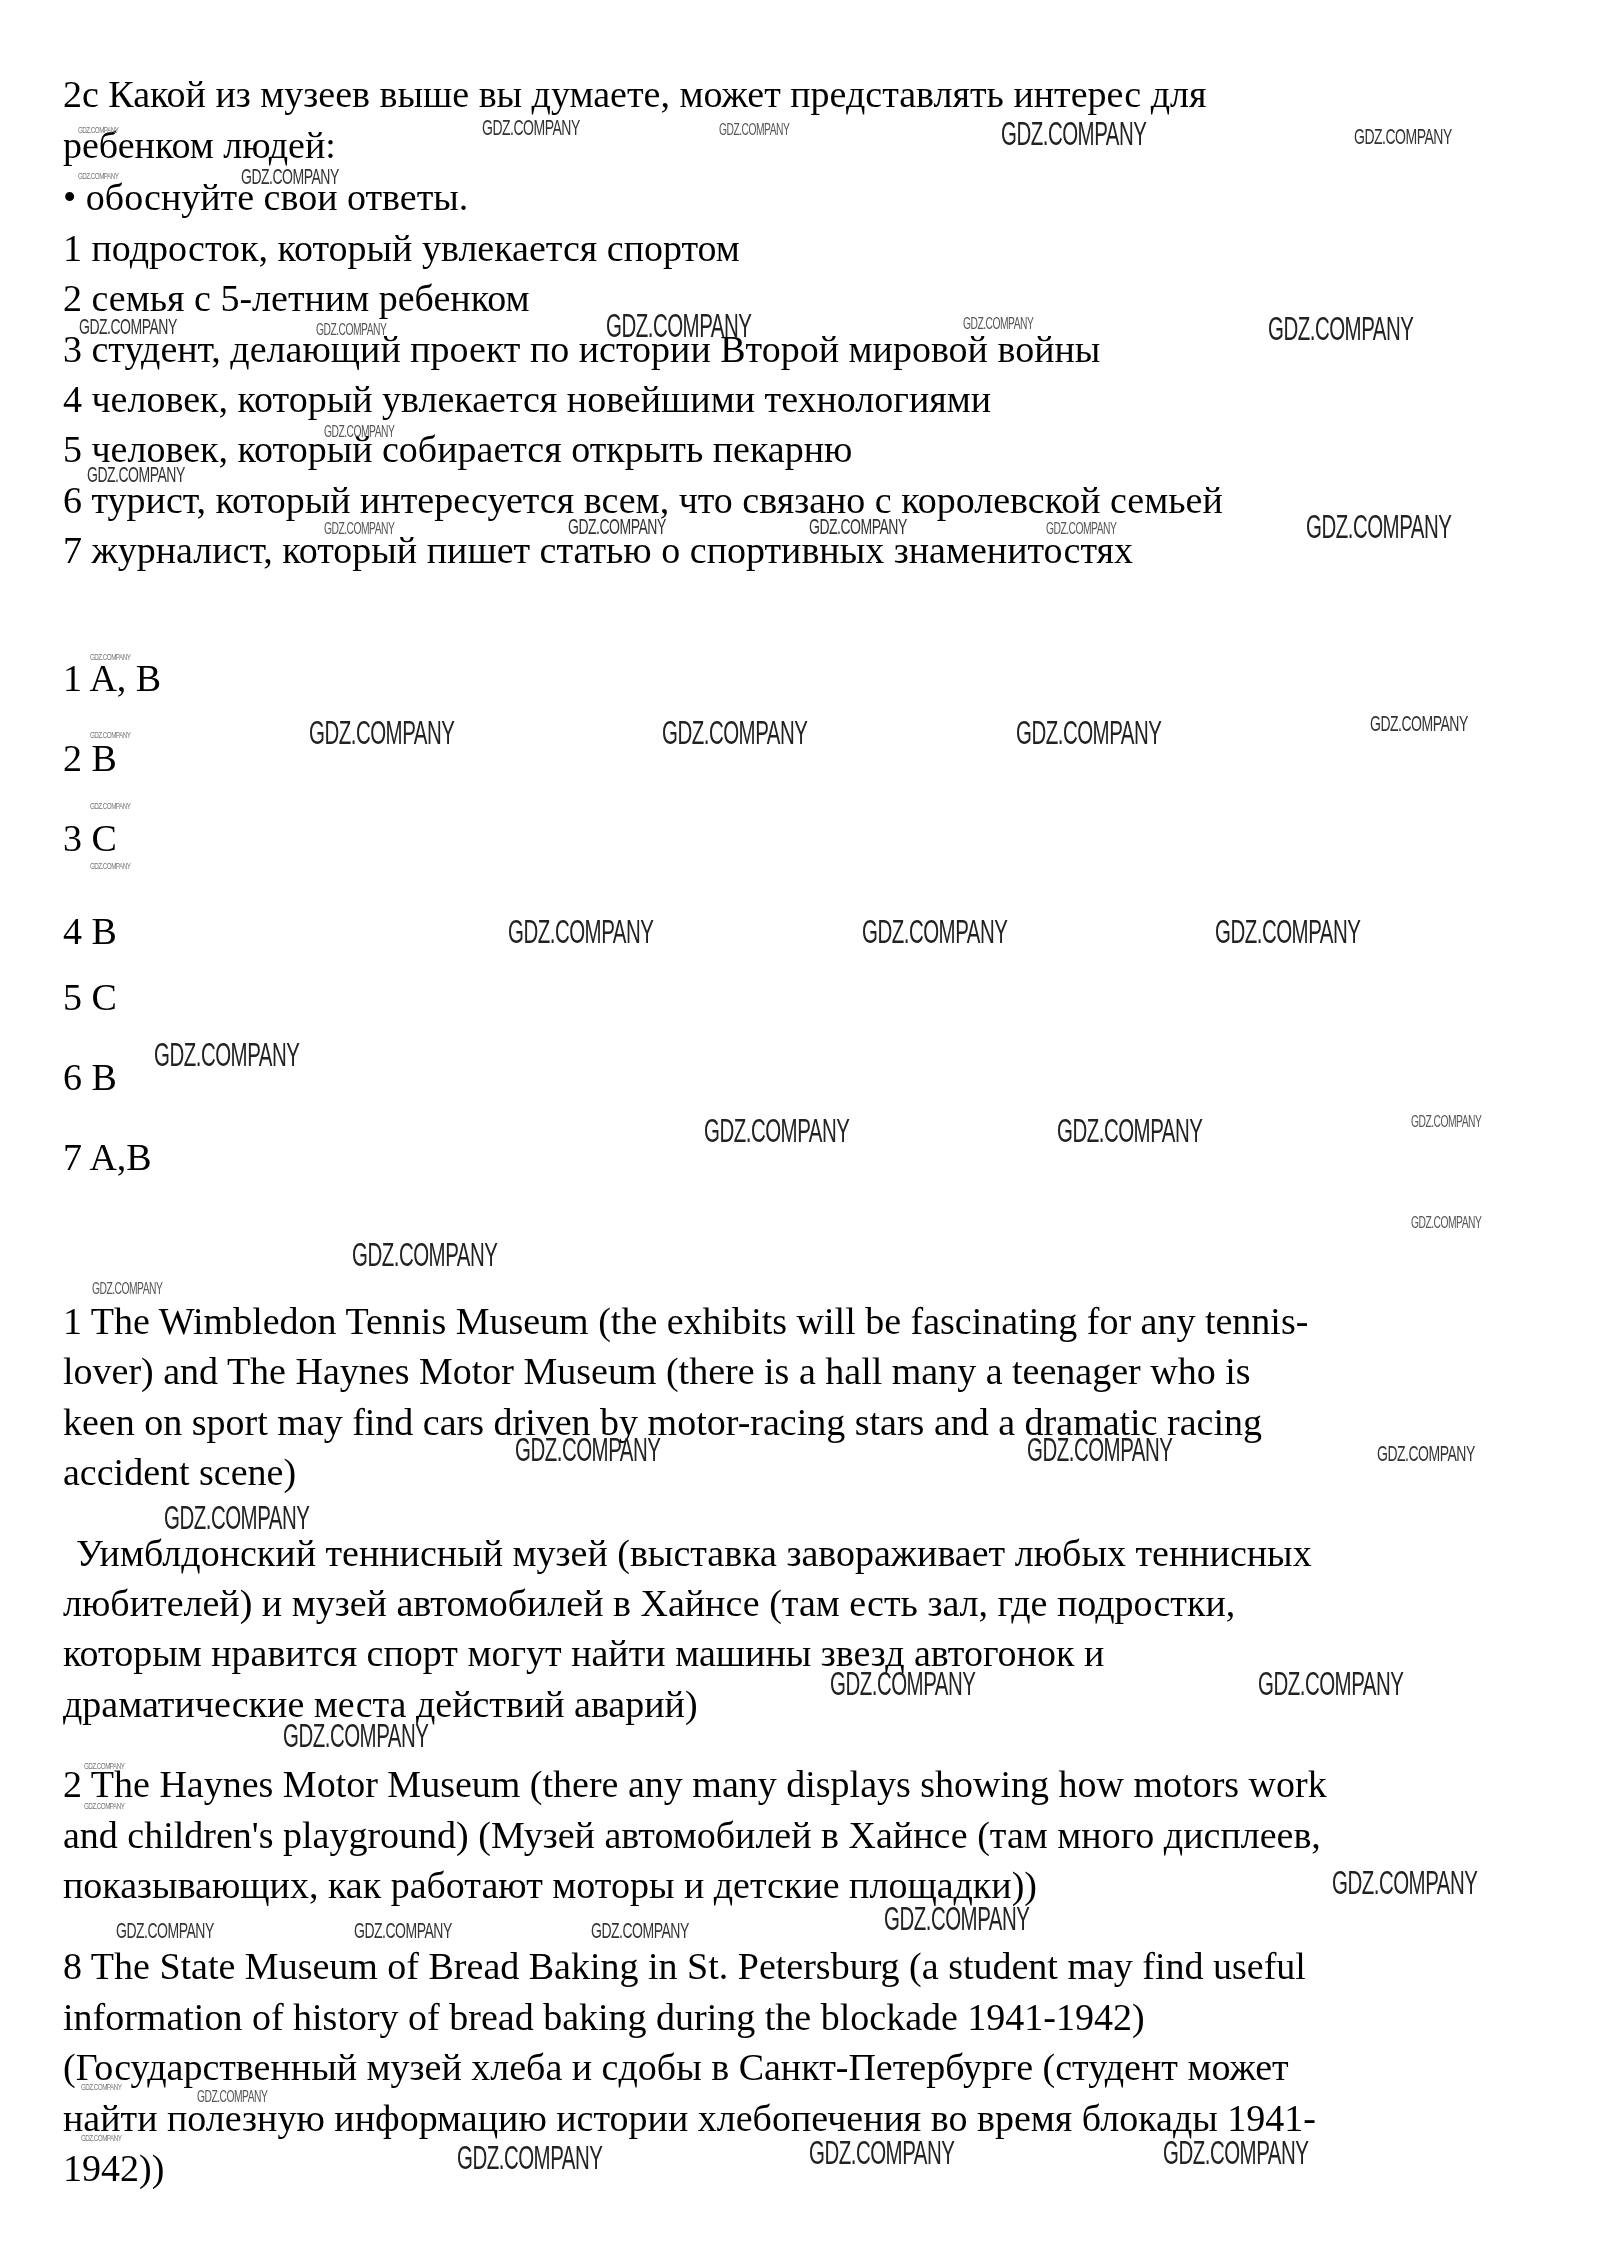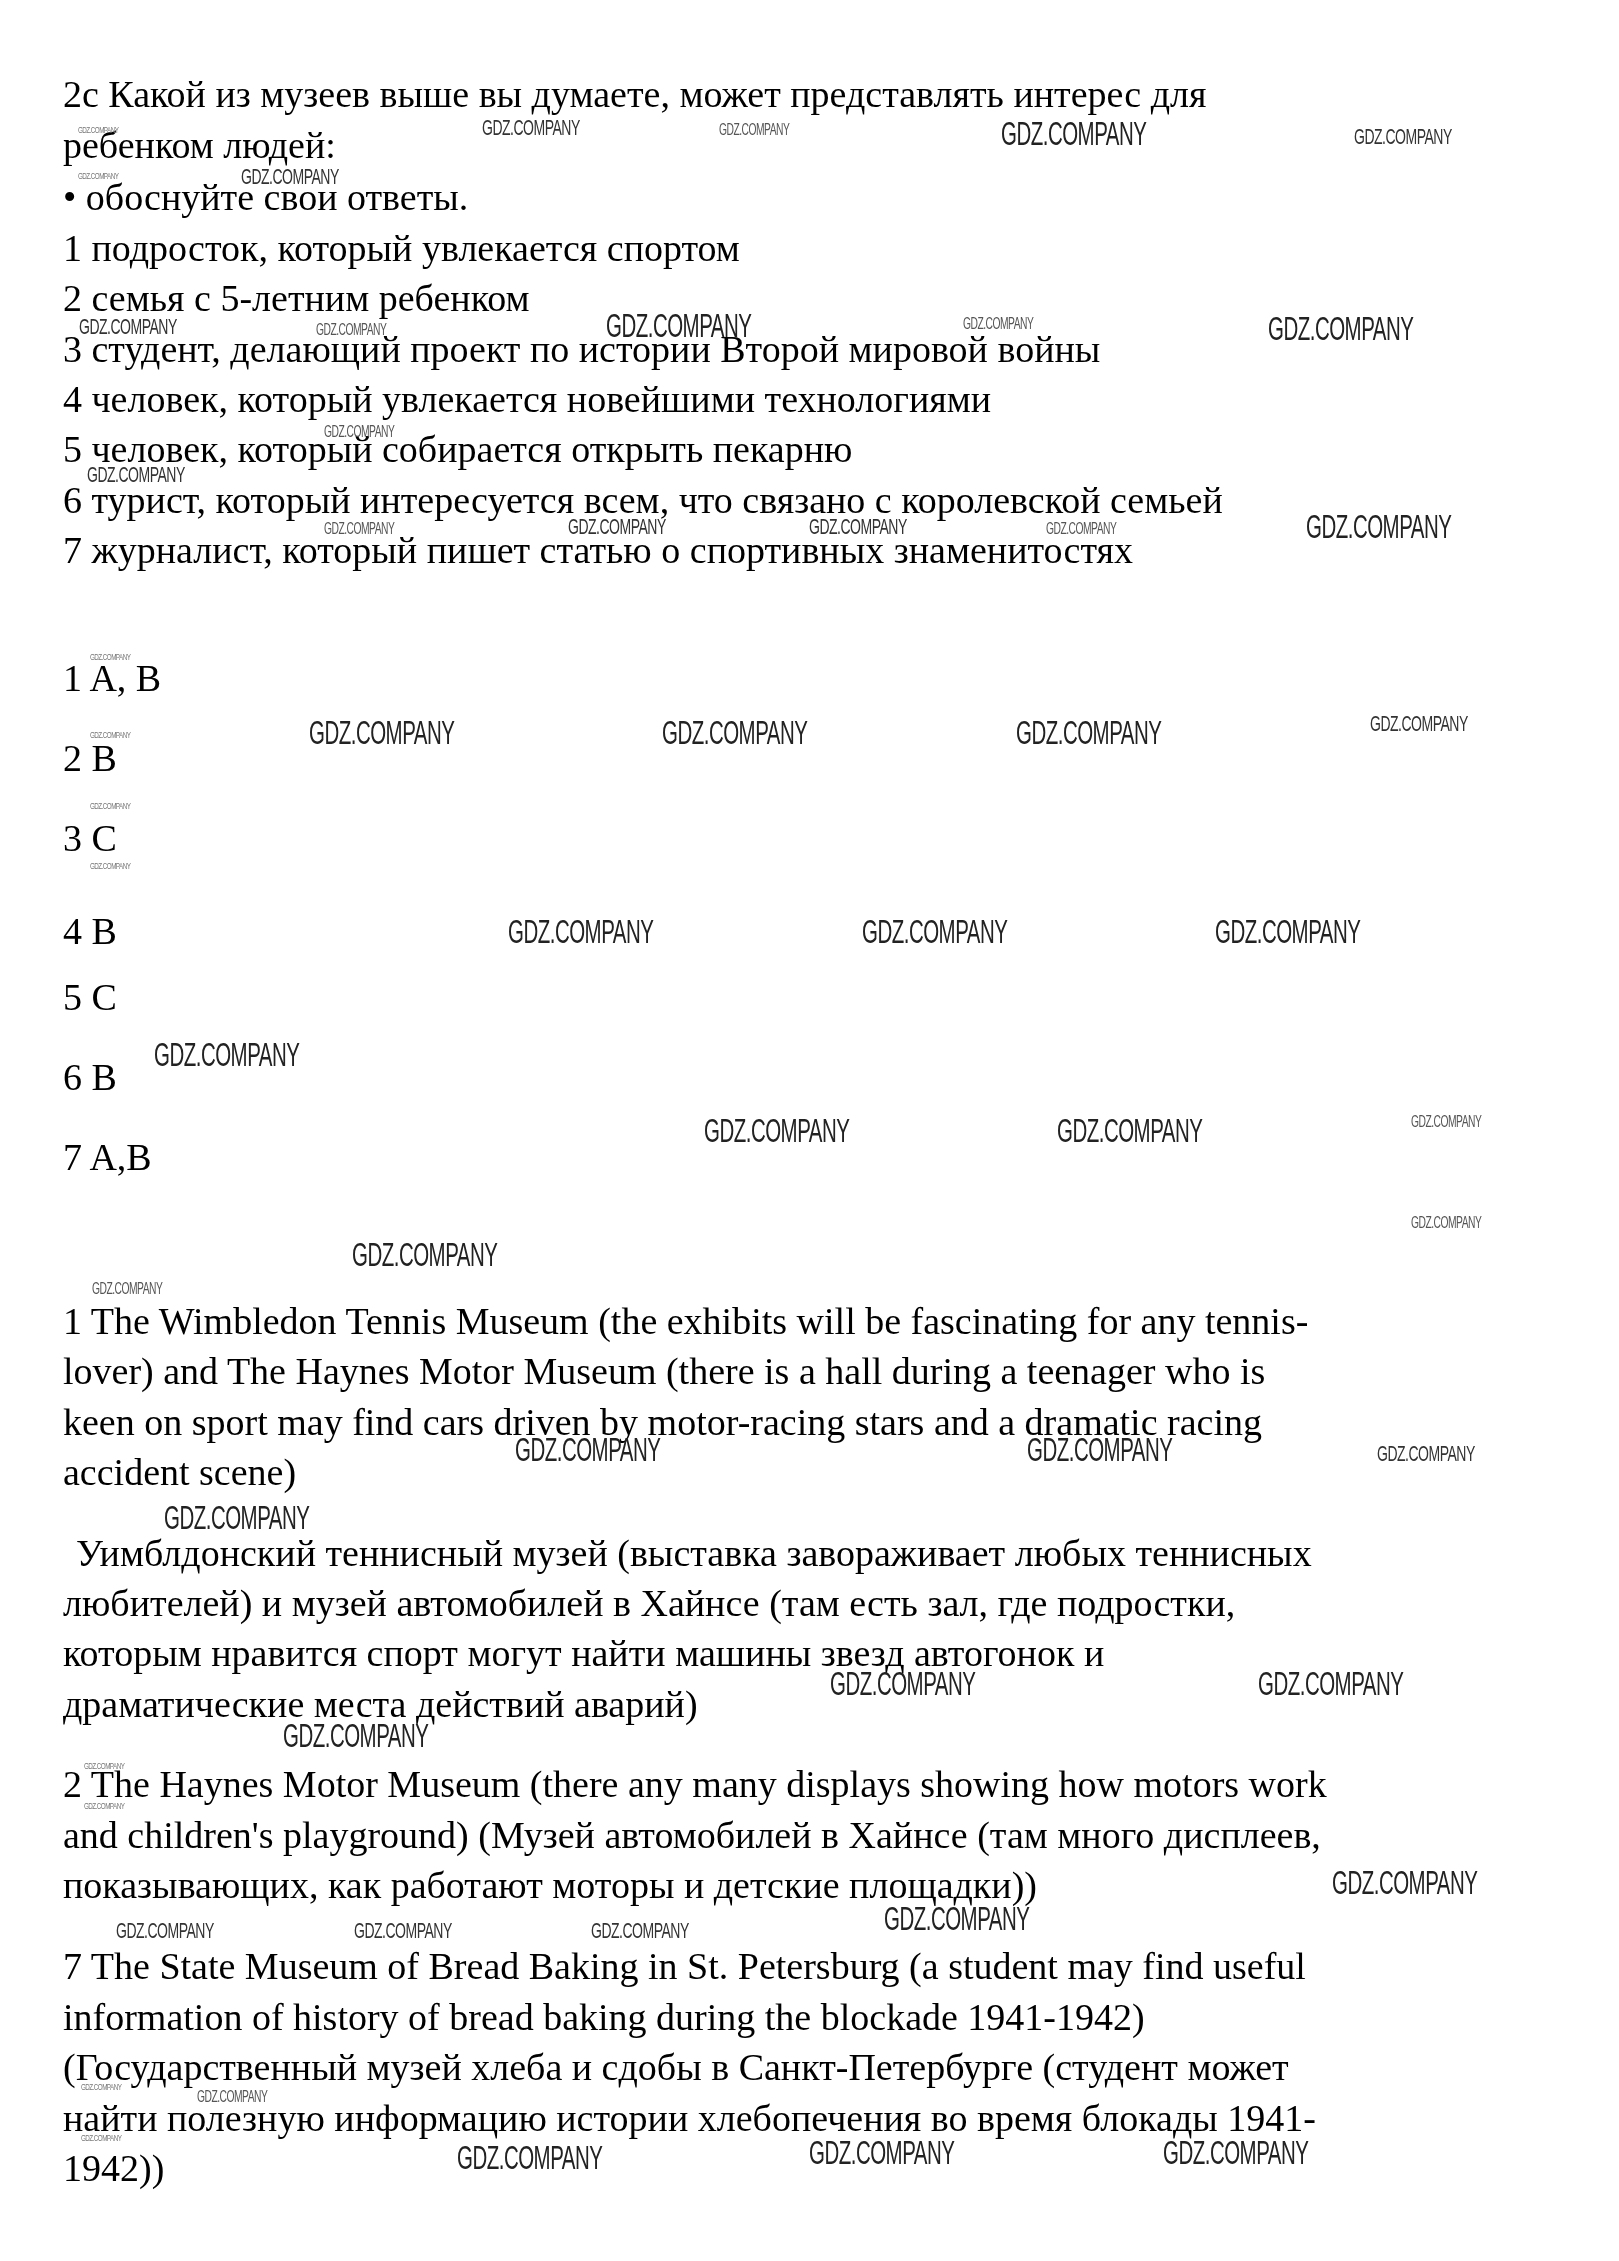--- a/index.html
+++ b/index.html
@@ -42,34 +42,34 @@
 
   <div class="line" style="top:659px;">1 A, B</div>
   <div class="line" style="top:739px;">2 B</div>
   <div class="line" style="top:819px;">3 C</div>
   <div class="line" style="top:868px;margin-top:44px;">4 B</div>
   <div class="line" style="top:978px;">5 C</div>
   <div class="line" style="top:1058px;">6 B</div>
   <div class="line" style="top:1138px;">7 A,B</div>
 
   <div class="line" style="top:1302px;">1 The Wimbledon Tennis Museum (the exhibits will be fascinating for any tennis-</div>
-  <div class="line" style="top:1352px;">lover) and The Haynes Motor Museum (there is a hall during a teenager who is</div>
+  <div class="line" style="top:1352px;">lover) and The Haynes Motor Museum (there is a hall many a teenager who is</div>
   <div class="line" style="top:1403px;">keen on sport may find cars driven by motor-racing stars and a dramatic racing</div>
   <div class="line" style="top:1453px;">accident scene)</div>
 
   <div class="line" style="top:1534px;margin-left:13px;">Уимблдонский теннисный музей (выставка завораживает любых теннисных</div>
   <div class="line" style="top:1584px;">любителей) и музей автомобилей в Хайнсе (там есть зал, где подростки,</div>
   <div class="line" style="top:1634px;">которым нравится спорт могут найти машины звезд автогонок и</div>
   <div class="line" style="top:1685px;">драматические места действий аварий)</div>
 
   <div class="line" style="top:1765px;">2 The Haynes Motor Museum (there any many displays showing how motors work</div>
   <div class="line" style="top:1816px;">and children's playground) (Музей автомобилей в Хайнсе (там много дисплеев,</div>
   <div class="line" style="top:1866px;">показывающих, как работают моторы и детские площадки))</div>
 
-  <div class="line" style="top:1947px;">7 The State Museum of Bread Baking in St. Petersburg (a student may find useful</div>
+  <div class="line" style="top:1947px;">8 The State Museum of Bread Baking in St. Petersburg (a student may find useful</div>
   <div class="line" style="top:1998px;">information of history of bread baking during the blockade 1941-1942)</div>
   <div class="line" style="top:2048px;">(Государственный музей хлеба и сдобы в Санкт-Петербурге (студент может</div>
   <div class="line" style="top:2099px;">найти полезную информацию истории хлебопечения во время блокады 1941-</div>
   <div class="line" style="top:2149px;">1942))</div>
 
   <span class="wm mid" style="left:482px;top:117px;">GDZ.COMPANY</span>
   <span class="wm sm" style="left:719px;top:122px;">GDZ.COMPANY</span>
   <span class="wm big" style="left:1001px;top:117px;">GDZ.COMPANY</span>
   <span class="wm mid" style="left:1354px;top:126px;">GDZ.COMPANY</span>
   <span class="wm mid" style="left:241px;top:166px;">GDZ.COMPANY</span>

